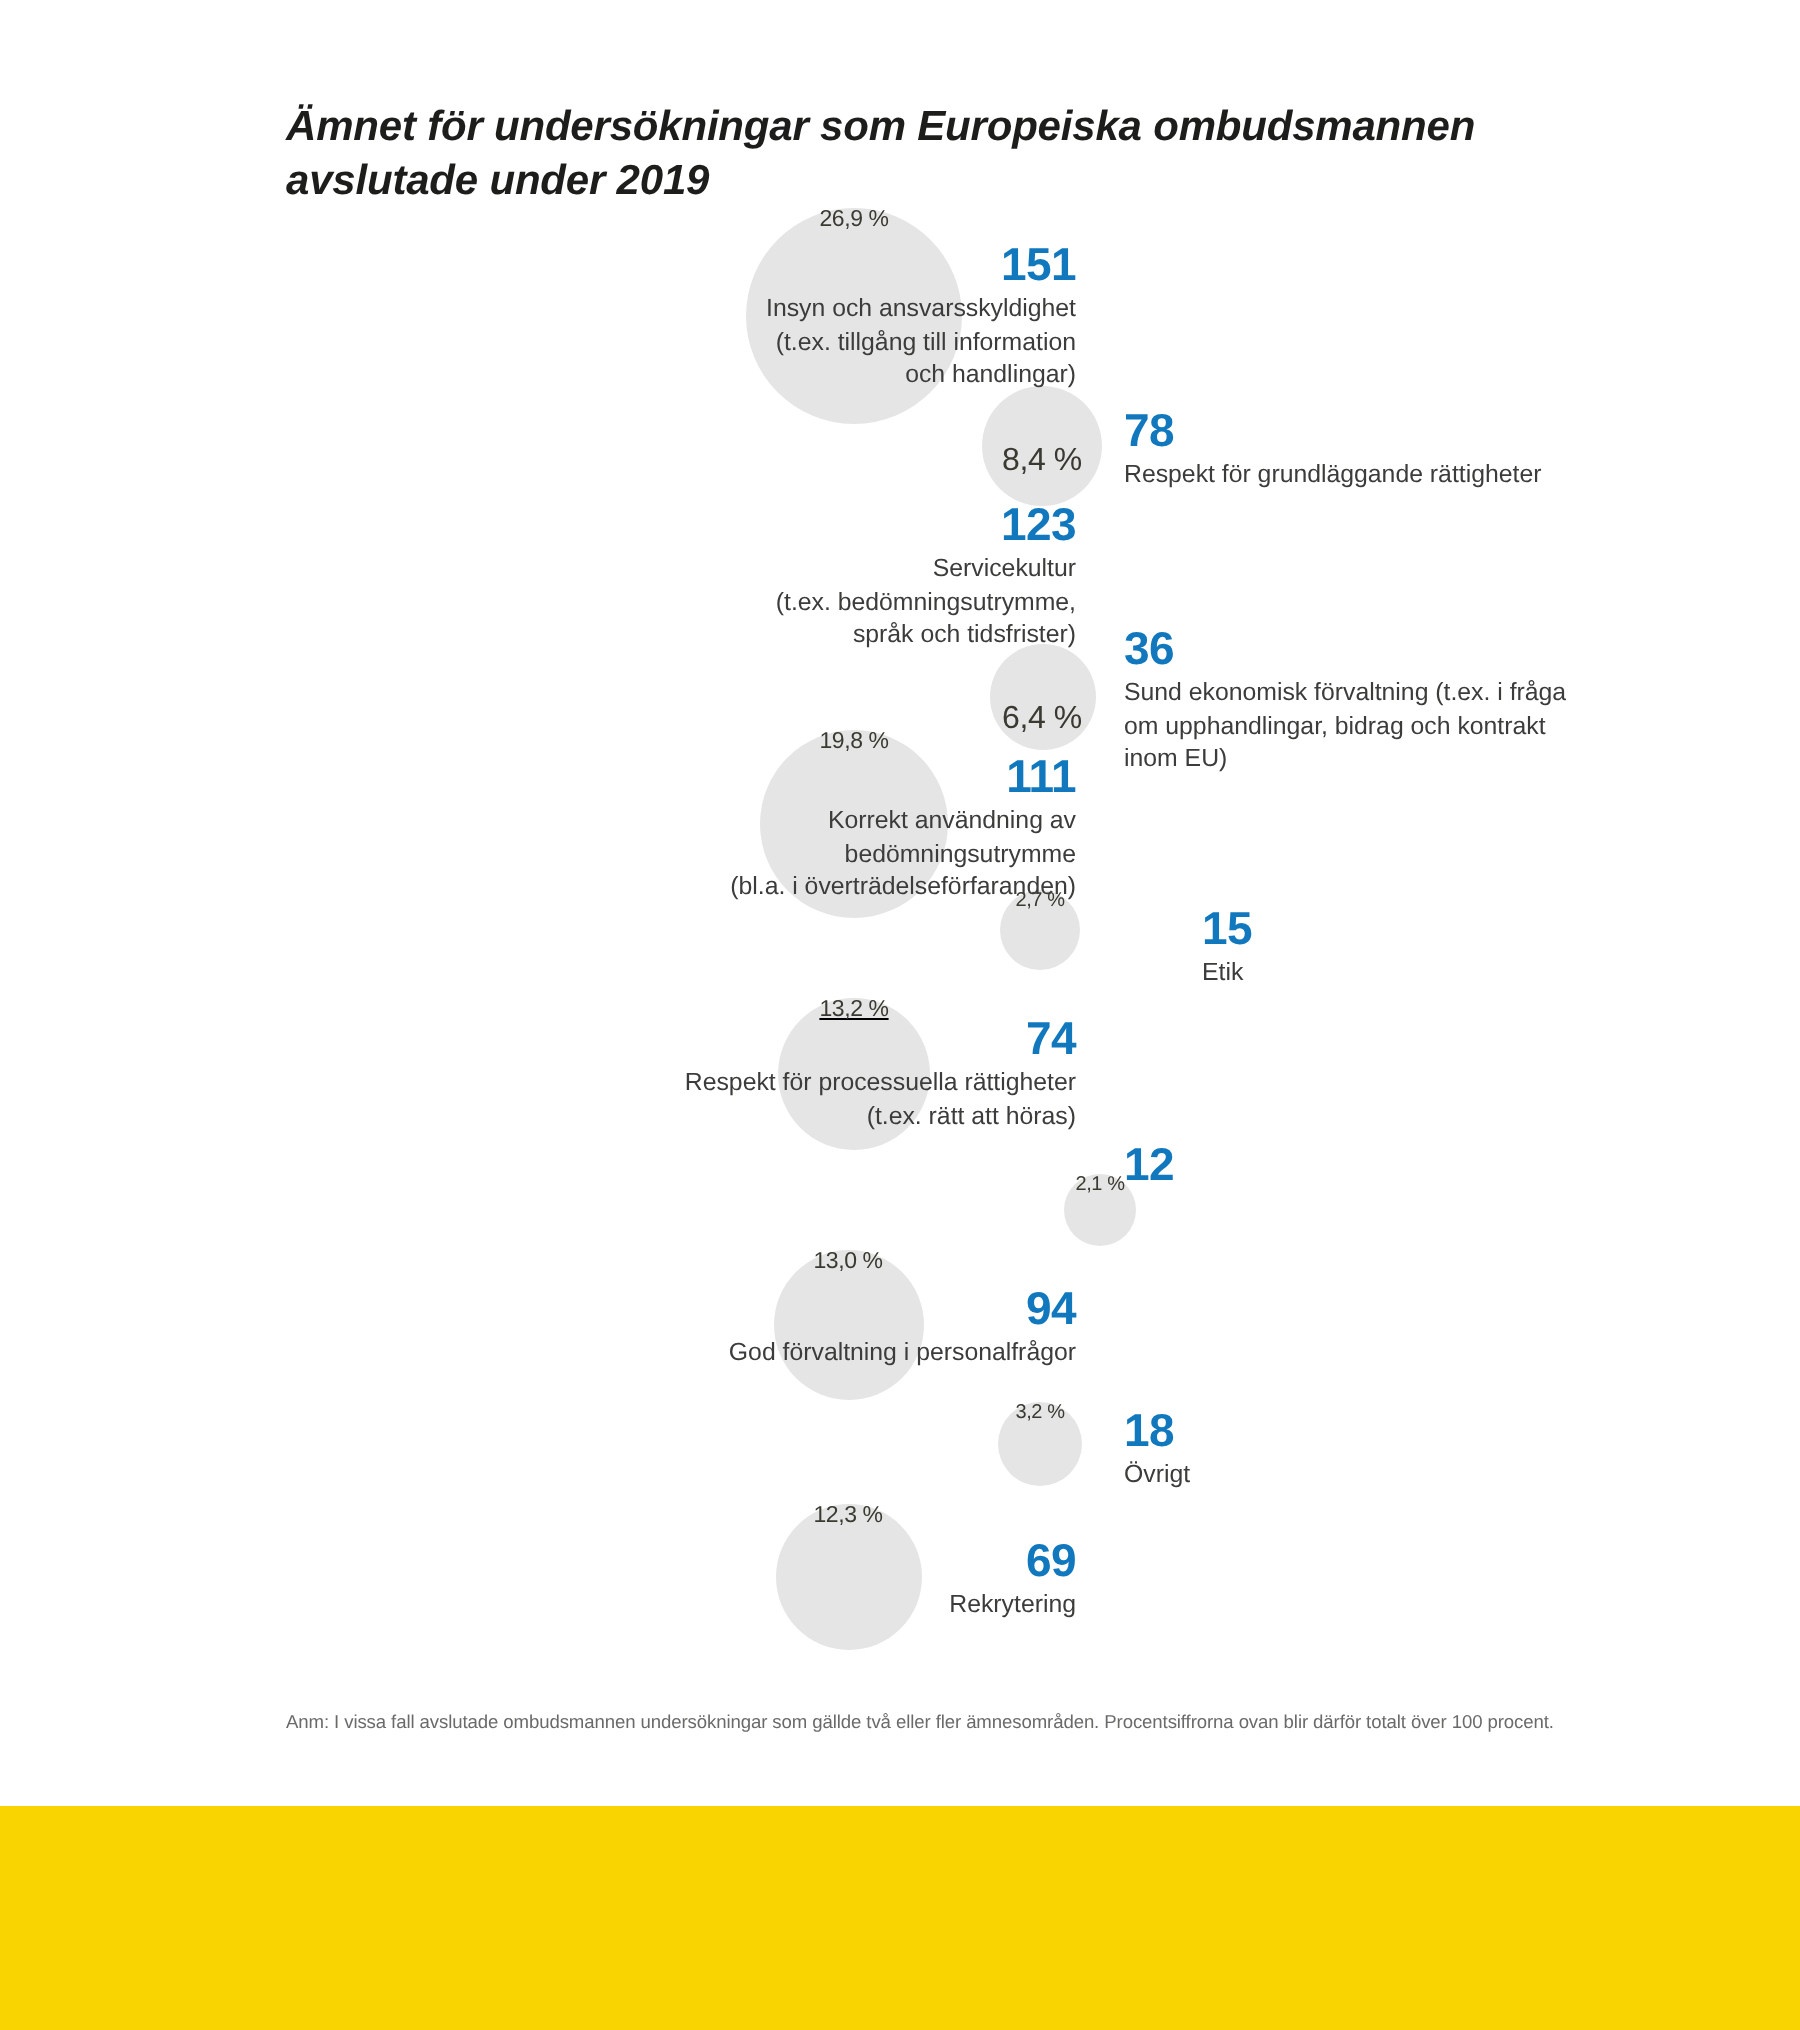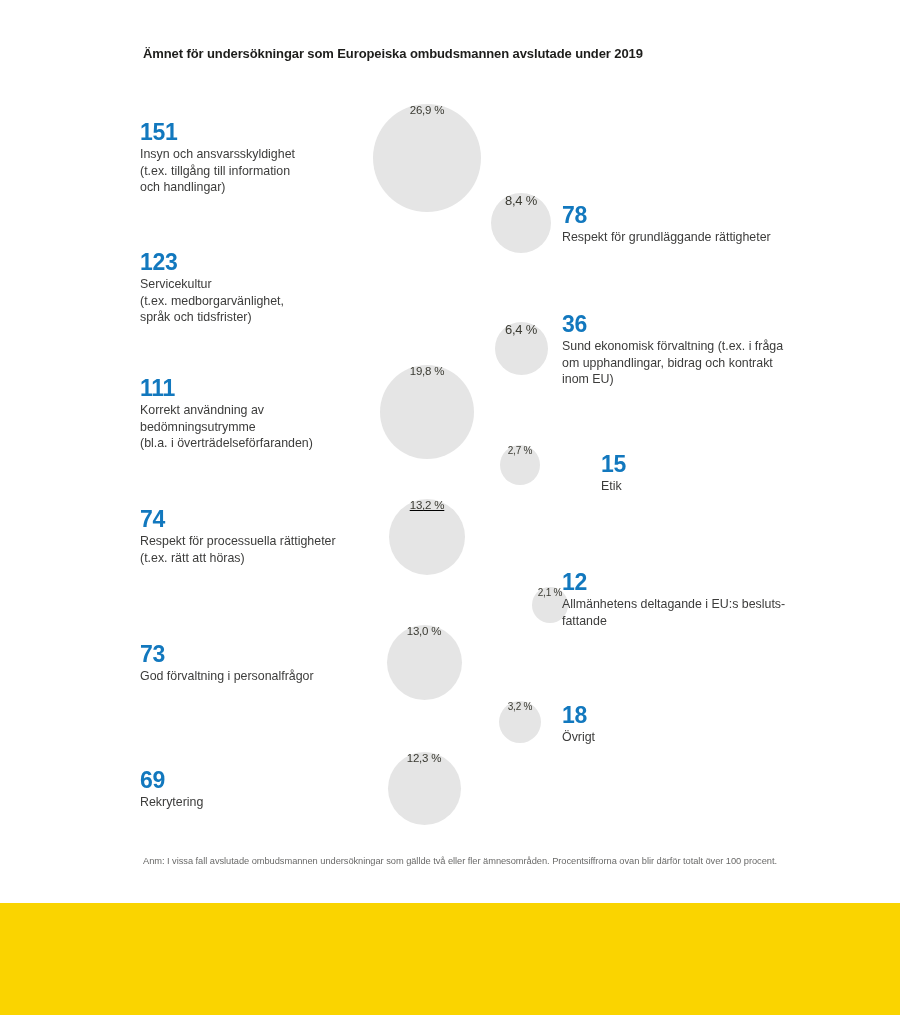--- a/index.html
+++ b/index.html
@@ -20,25 +20,26 @@
     width: 900px;
     height: 1015px;
   }
 
   
   .chart-title {
     position: absolute;
     left: 143px;
     top: 37px;
     width: 640px;
-    font-size: 13px;
+    font-size: 21px;
     font-weight: bold;
     line-height: 1.28;
     color: #1d1d1b;
     letter-spacing: -0.1px;
+    font-style: italic;
   }
 
   
   .plot {
     position: absolute;
     left: 0;
     top: 0;
     width: 900px;
     height: 880px;
   }
@@ -51,21 +52,21 @@
     justify-content: center;
     box-sizing: border-box;
   }
   .bubble-pct {
     font-size: 11.5px;
     color: #3a3a32;
     font-family: "Liberation Sans", sans-serif;
     white-space: nowrap;
     letter-spacing: -0.2px;
   }
-  .bubble.small .bubble-pct { font-size: 13px; }
+  .bubble.small .bubble-pct { font-size: 16px; margin-top: 29px; }
   .bubble.tiny .bubble-pct { font-size: 10px; }
 
   
   .label {
     position: absolute;
     box-sizing: border-box;
   }
   .label .count {
     font-size: 23px;
     font-weight: bold;
@@ -74,21 +75,21 @@
     letter-spacing: -0.3px;
   }
   .label .desc {
     font-size: 12.4px;
     color: #3c3c3b;
     line-height: 1.33;
     margin-top: 2px;
     white-space: pre-line;
   }
   .label.left-col {
-    text-align: left;
+    text-align: right;
   }
   .label.right-col {
     text-align: left;
   }
 
   
   .footnote {
     position: absolute;
     left: 143px;
     top: 855px;
@@ -149,36 +150,36 @@
       </div>
       <div class="label left-col" style="top: 120px; left: 140px; width: 398px;">
         <div class="count">151</div>
         <div class="desc">Insyn och ansvarsskyldighet
 (t.ex. tillgång till information
 och handlingar)</div>
       </div>
       <div class="label left-col" style="top: 250px; left: 140px; width: 398px;">
         <div class="count">123</div>
         <div class="desc">Servicekultur
-(t.ex. medborgarvänlighet,
+(t.ex. bedömningsutrymme,
 språk och tidsfrister)</div>
       </div>
       <div class="label left-col" style="top: 376px; left: 140px; width: 398px;">
         <div class="count">111</div>
         <div class="desc">Korrekt användning av
 bedömningsutrymme
 (bl.a. i överträdelseförfaranden)</div>
       </div>
       <div class="label left-col" style="top: 507px; left: 140px; width: 398px;">
         <div class="count">74</div>
         <div class="desc">Respekt för processuella rättigheter
 (t.ex. rätt att höras)</div>
       </div>
       <div class="label left-col" style="top: 642px; left: 140px; width: 398px;">
-        <div class="count">73</div>
+        <div class="count">94</div>
         <div class="desc">God förvaltning i personalfrågor</div>
       </div>
       <div class="label left-col" style="top: 768px; left: 140px; width: 398px;">
         <div class="count">69</div>
         <div class="desc">Rekrytering</div>
       </div>
       <div class="label right-col" style="top: 203px; left: 562px; width: 308px;">
         <div class="count">78</div>
         <div class="desc">Respekt för grundläggande rättigheter</div>
       </div>
@@ -187,22 +188,20 @@
         <div class="desc">Sund ekonomisk förvaltning (t.ex. i fråga
 om upphandlingar, bidrag och kontrakt
 inom EU)</div>
       </div>
       <div class="label right-col" style="top: 452px; left: 557px; width: 313px; margin-left: 44px;">
         <div class="count">15</div>
         <div class="desc">Etik</div>
       </div>
       <div class="label right-col" style="top: 570px; left: 562px; width: 308px;">
         <div class="count">12</div>
-        <div class="desc">Allmänhetens deltagande i EU:s besluts-
-fattande</div>
       </div>
       <div class="label right-col" style="top: 703px; left: 562px; width: 308px;">
         <div class="count">18</div>
         <div class="desc">Övrigt</div>
       </div>
     </div>
 
   <div class="footnote">Anm: I vissa fall avslutade ombudsmannen undersökningar som gällde två eller fler ämnesområden. Procentsiffrorna ovan blir därför totalt över 100 procent.</div>
 
   <div class="footer">

